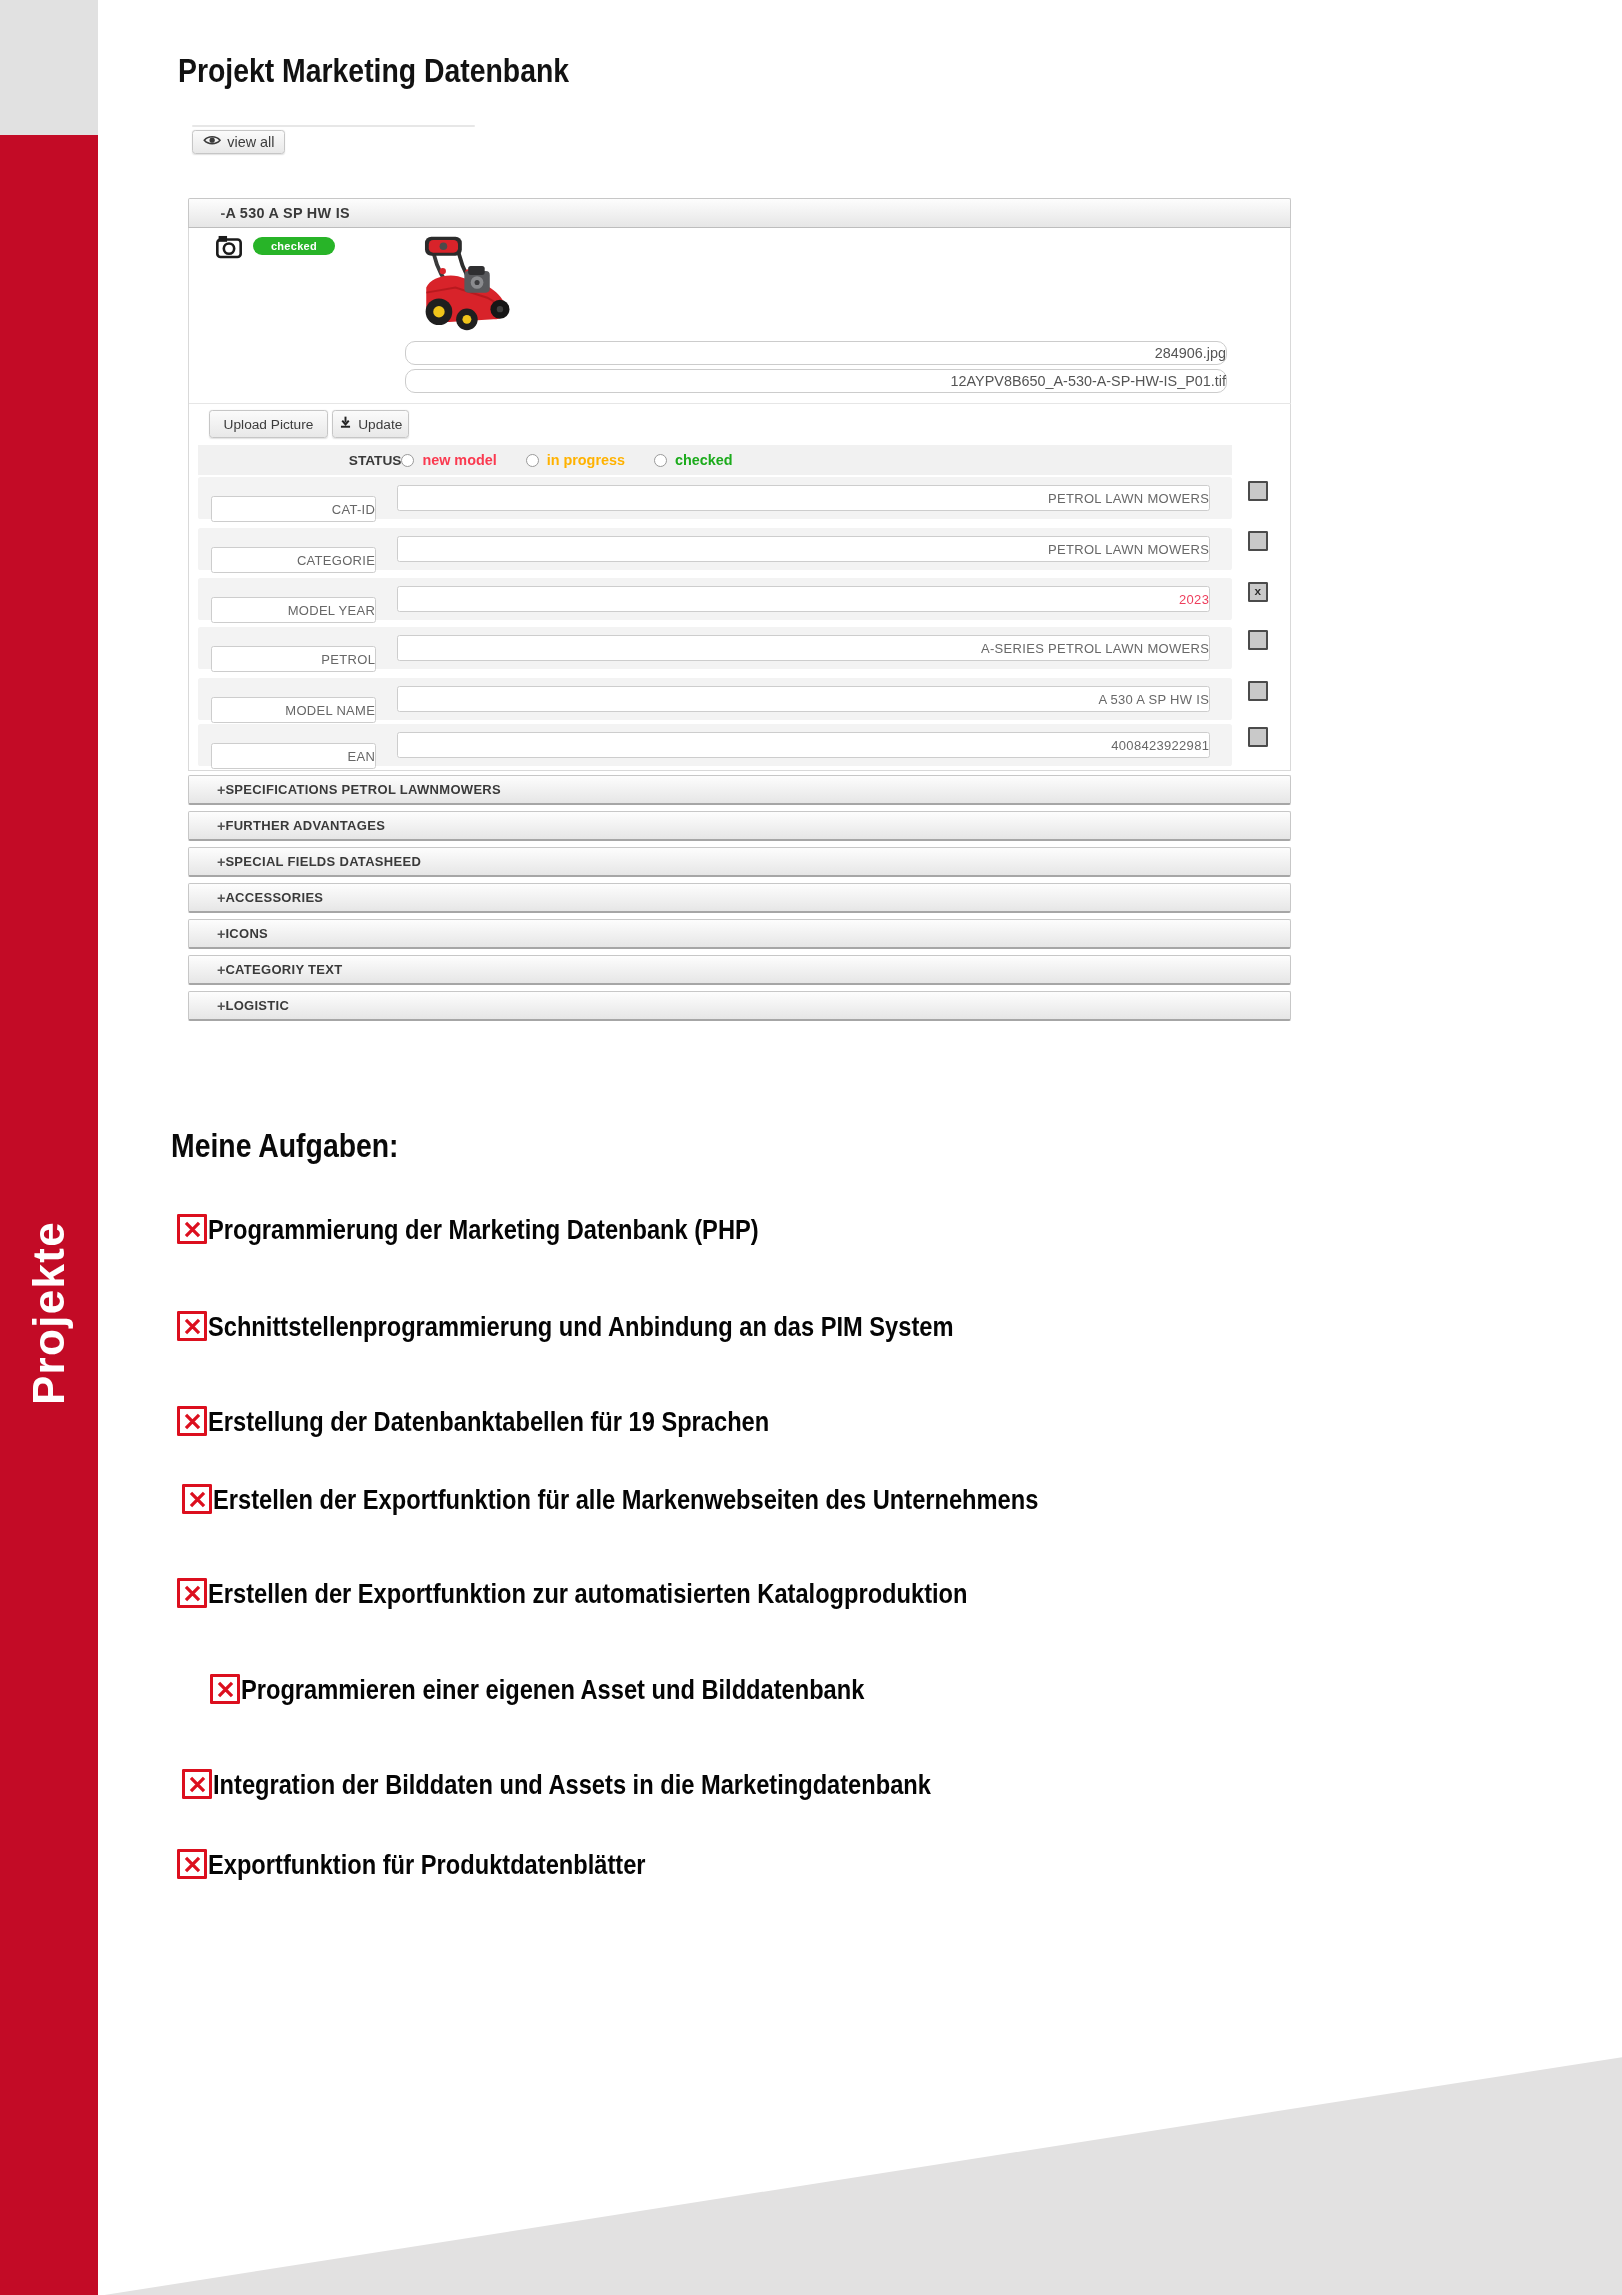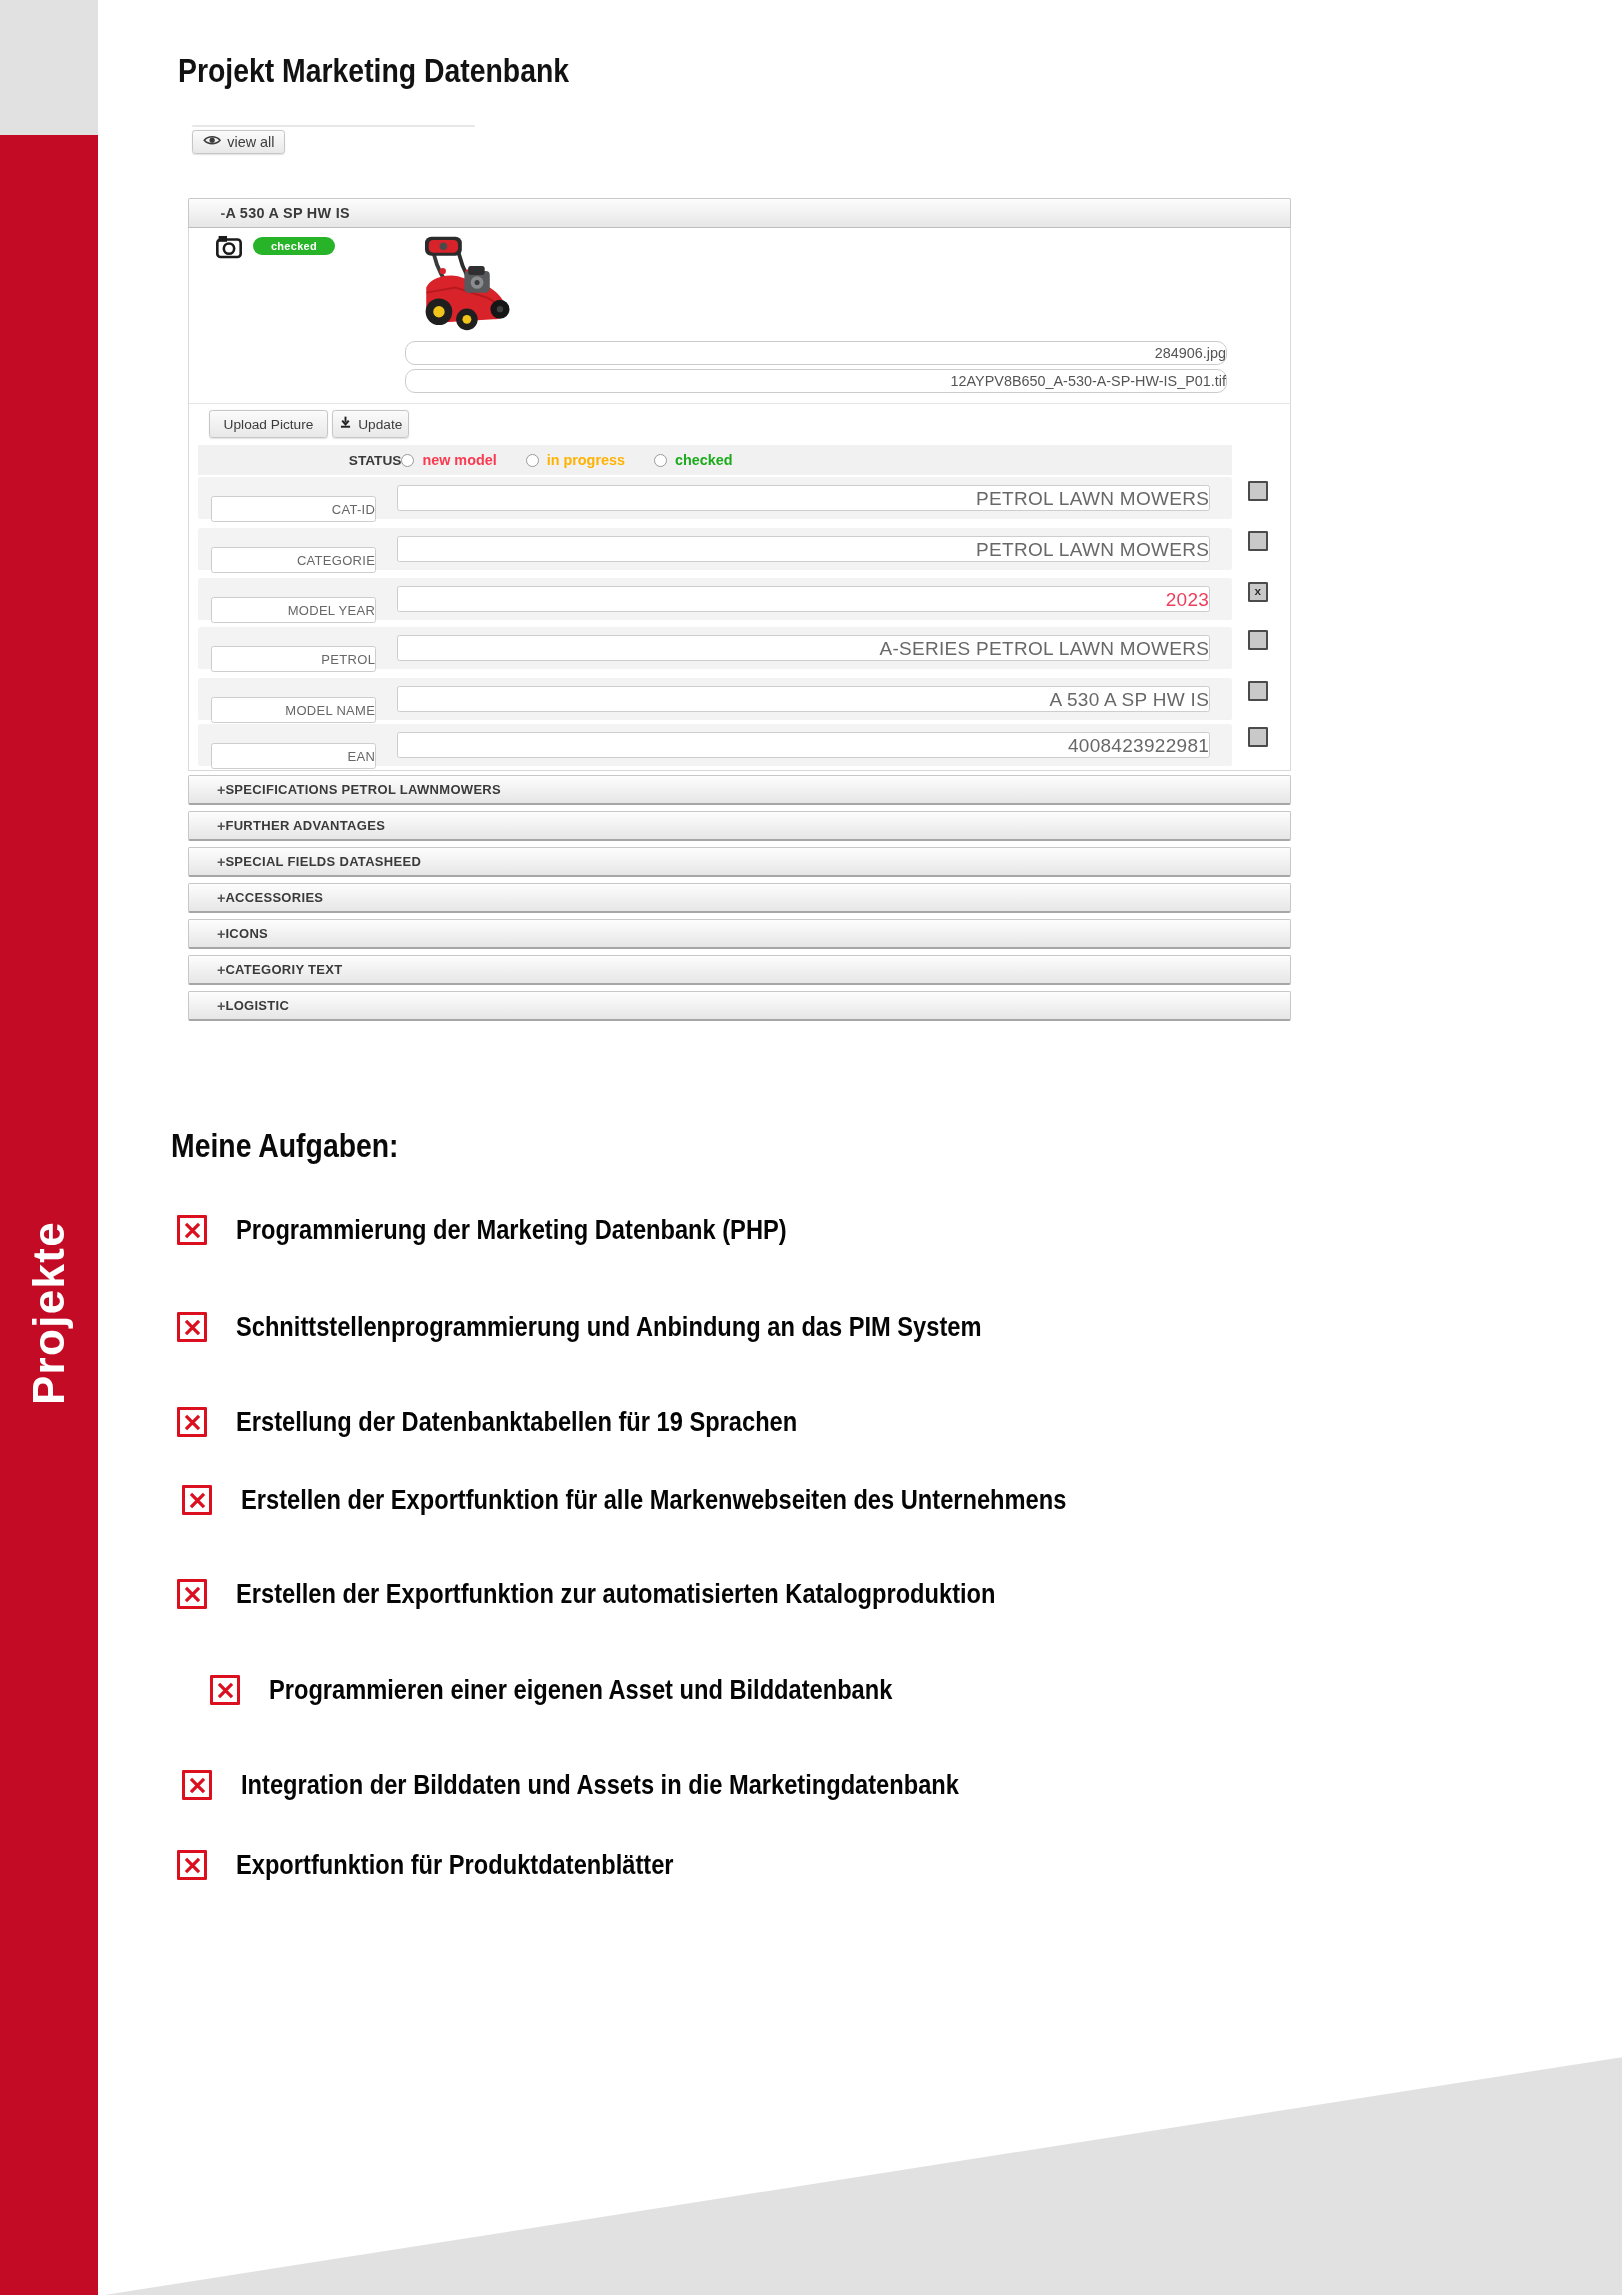--- a/index.html
+++ b/index.html
@@ -75,31 +75,31 @@
     position:absolute; left:9.2px; width:1034px; height:42px; background:#f3f3f3; border-radius:2.6px;
   }
   .label-chip {
     position:absolute; left:13px; top:19px; width:165px; height:26px;
     background:#fff; border:0.7px solid #cdcdcd; border-radius:2.6px;
     font-size:13px; color:#676767; line-height:25px; padding-left:10.5px; letter-spacing:0.3px;
   }
   .value-input {
     position:absolute; left:199px; top:7.9px; width:813px; height:26px;
     background:#fff; border:0.7px solid #cdcdcd; border-radius:2.6px;
-    font-size:19px; color:#686868; line-height:25px; padding-left:10.5px; letter-spacing:0.3px;
+    font-size:13px; color:#686868; line-height:25px; padding-left:10.5px; letter-spacing:0.3px;
   }
   .row-checkbox {
     position:absolute; left:1059px; width:19.6px; height:19.6px;
     background:#c9c9c9; border:2px solid #4b4b4b; border-radius:1.3px;
     display:flex; align-items:center; justify-content:center;
     font-size:11.8px; font-weight:bold; color:#2b2b2b; line-height:1;
   }
 
   
-  .task-row { position:absolute; left:177px; display:flex; align-items:center; gap:29px; }
+  .task-row { position:absolute; left:177px; display:flex; gap:1px; }
   .task-check {
     width:30px; height:30px; border:3.3px solid #dc0f1e; border-radius:1.3px; background:#fff;
     display:flex; align-items:center; justify-content:center; flex:none; color:#dc0f1e;
   }
   .task-text { font-size:27.5px; font-weight:bold; color:#050505; }
 
   .bottom-wedge {
     left:98px; top:2057px; width:1525px; height:239px; background:#e2e1e1;
     clip-path:polygon(100% 0, 100% 100%, 0 100%);
   }

